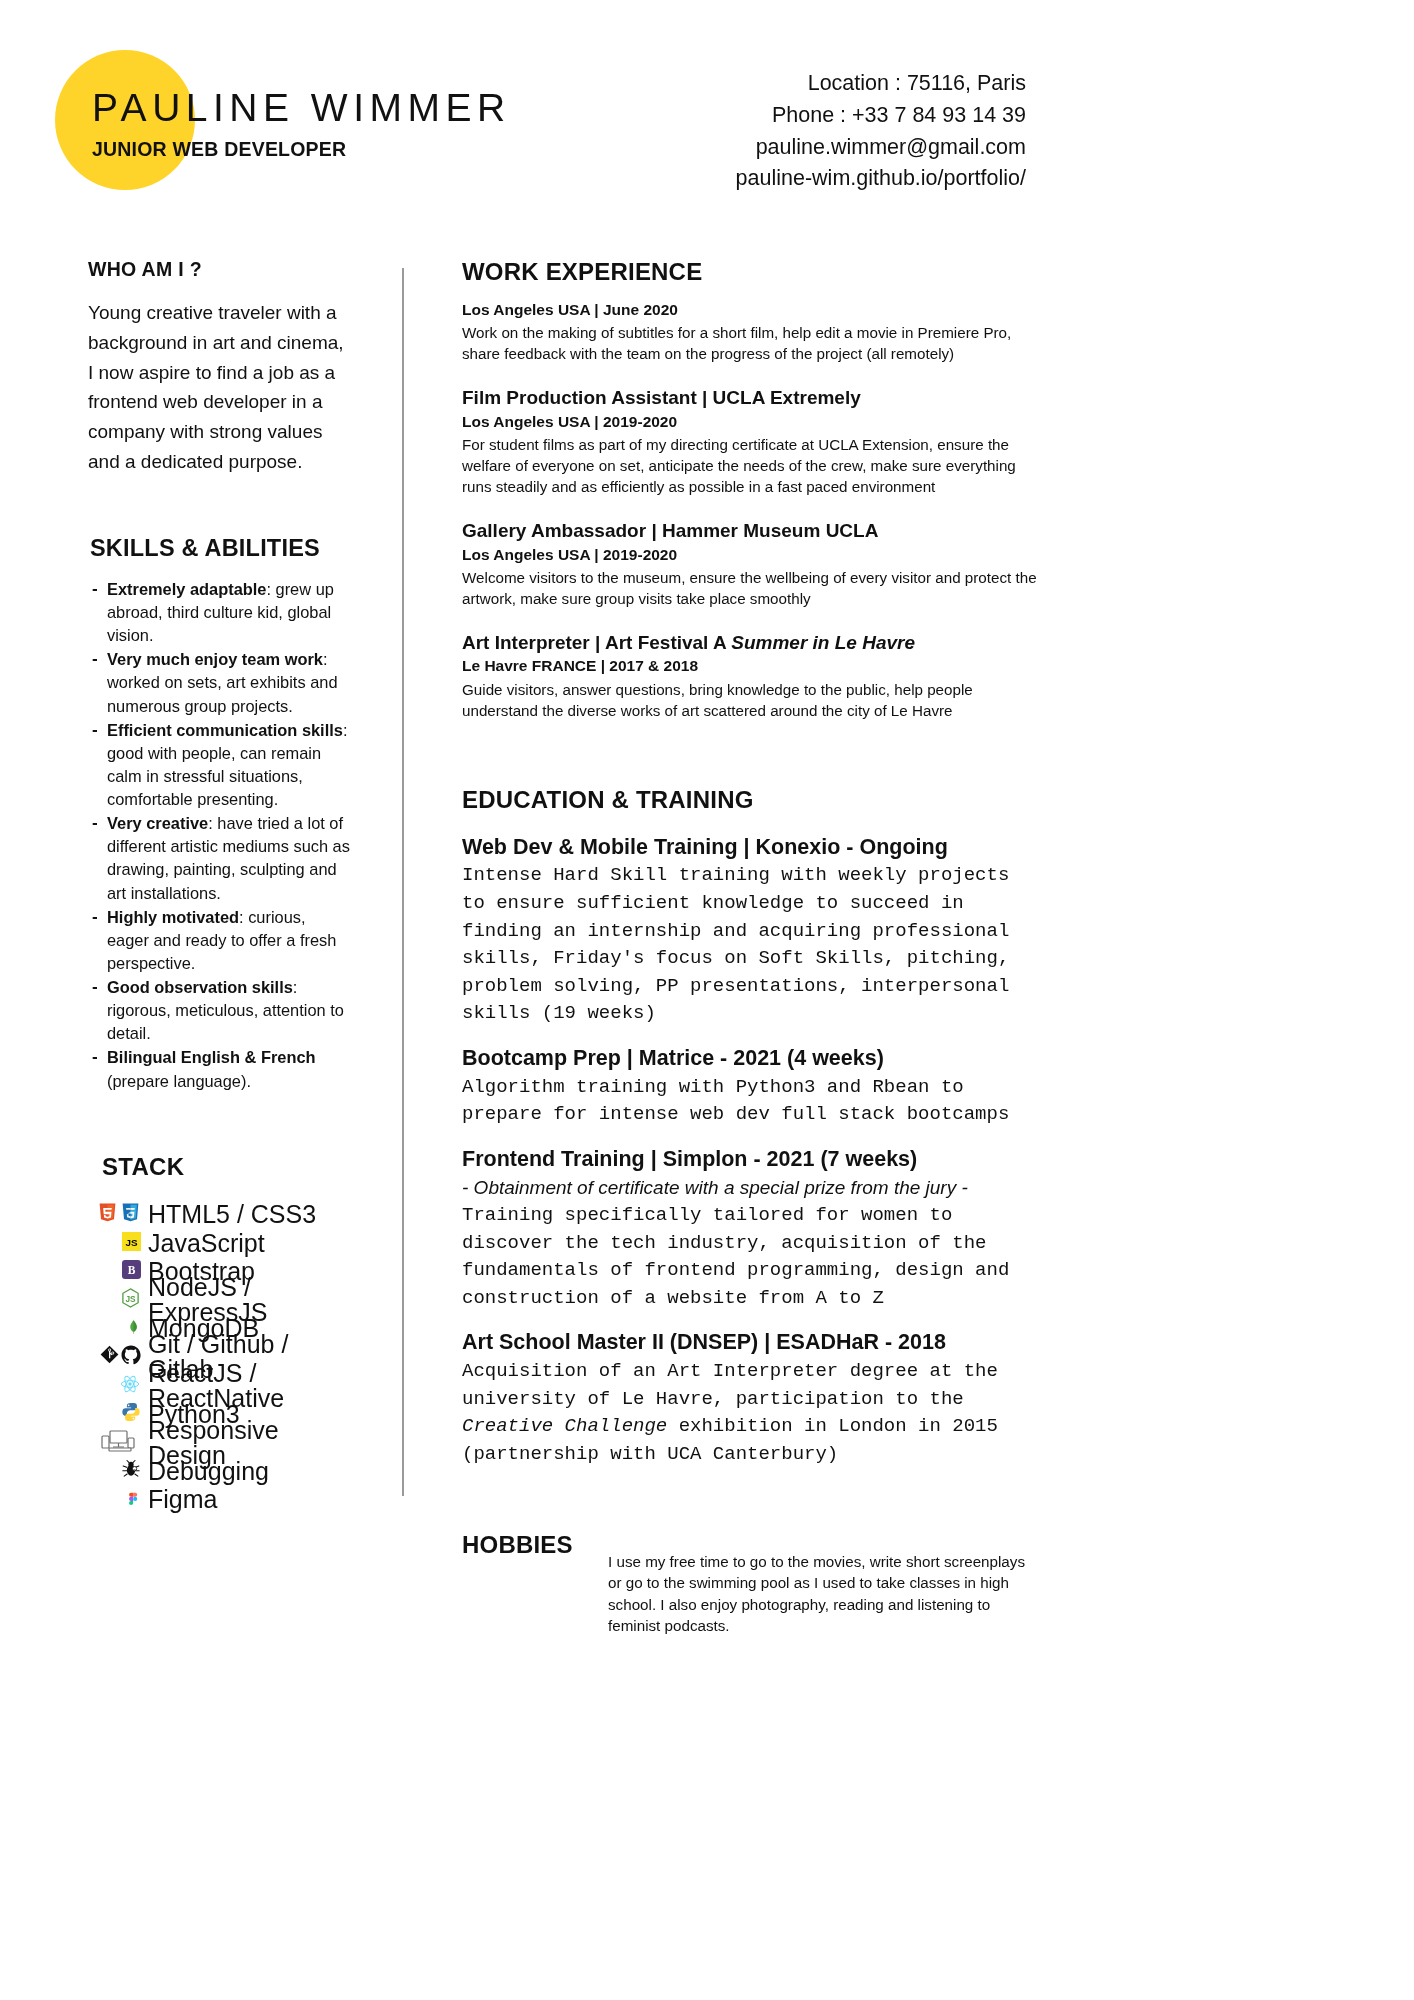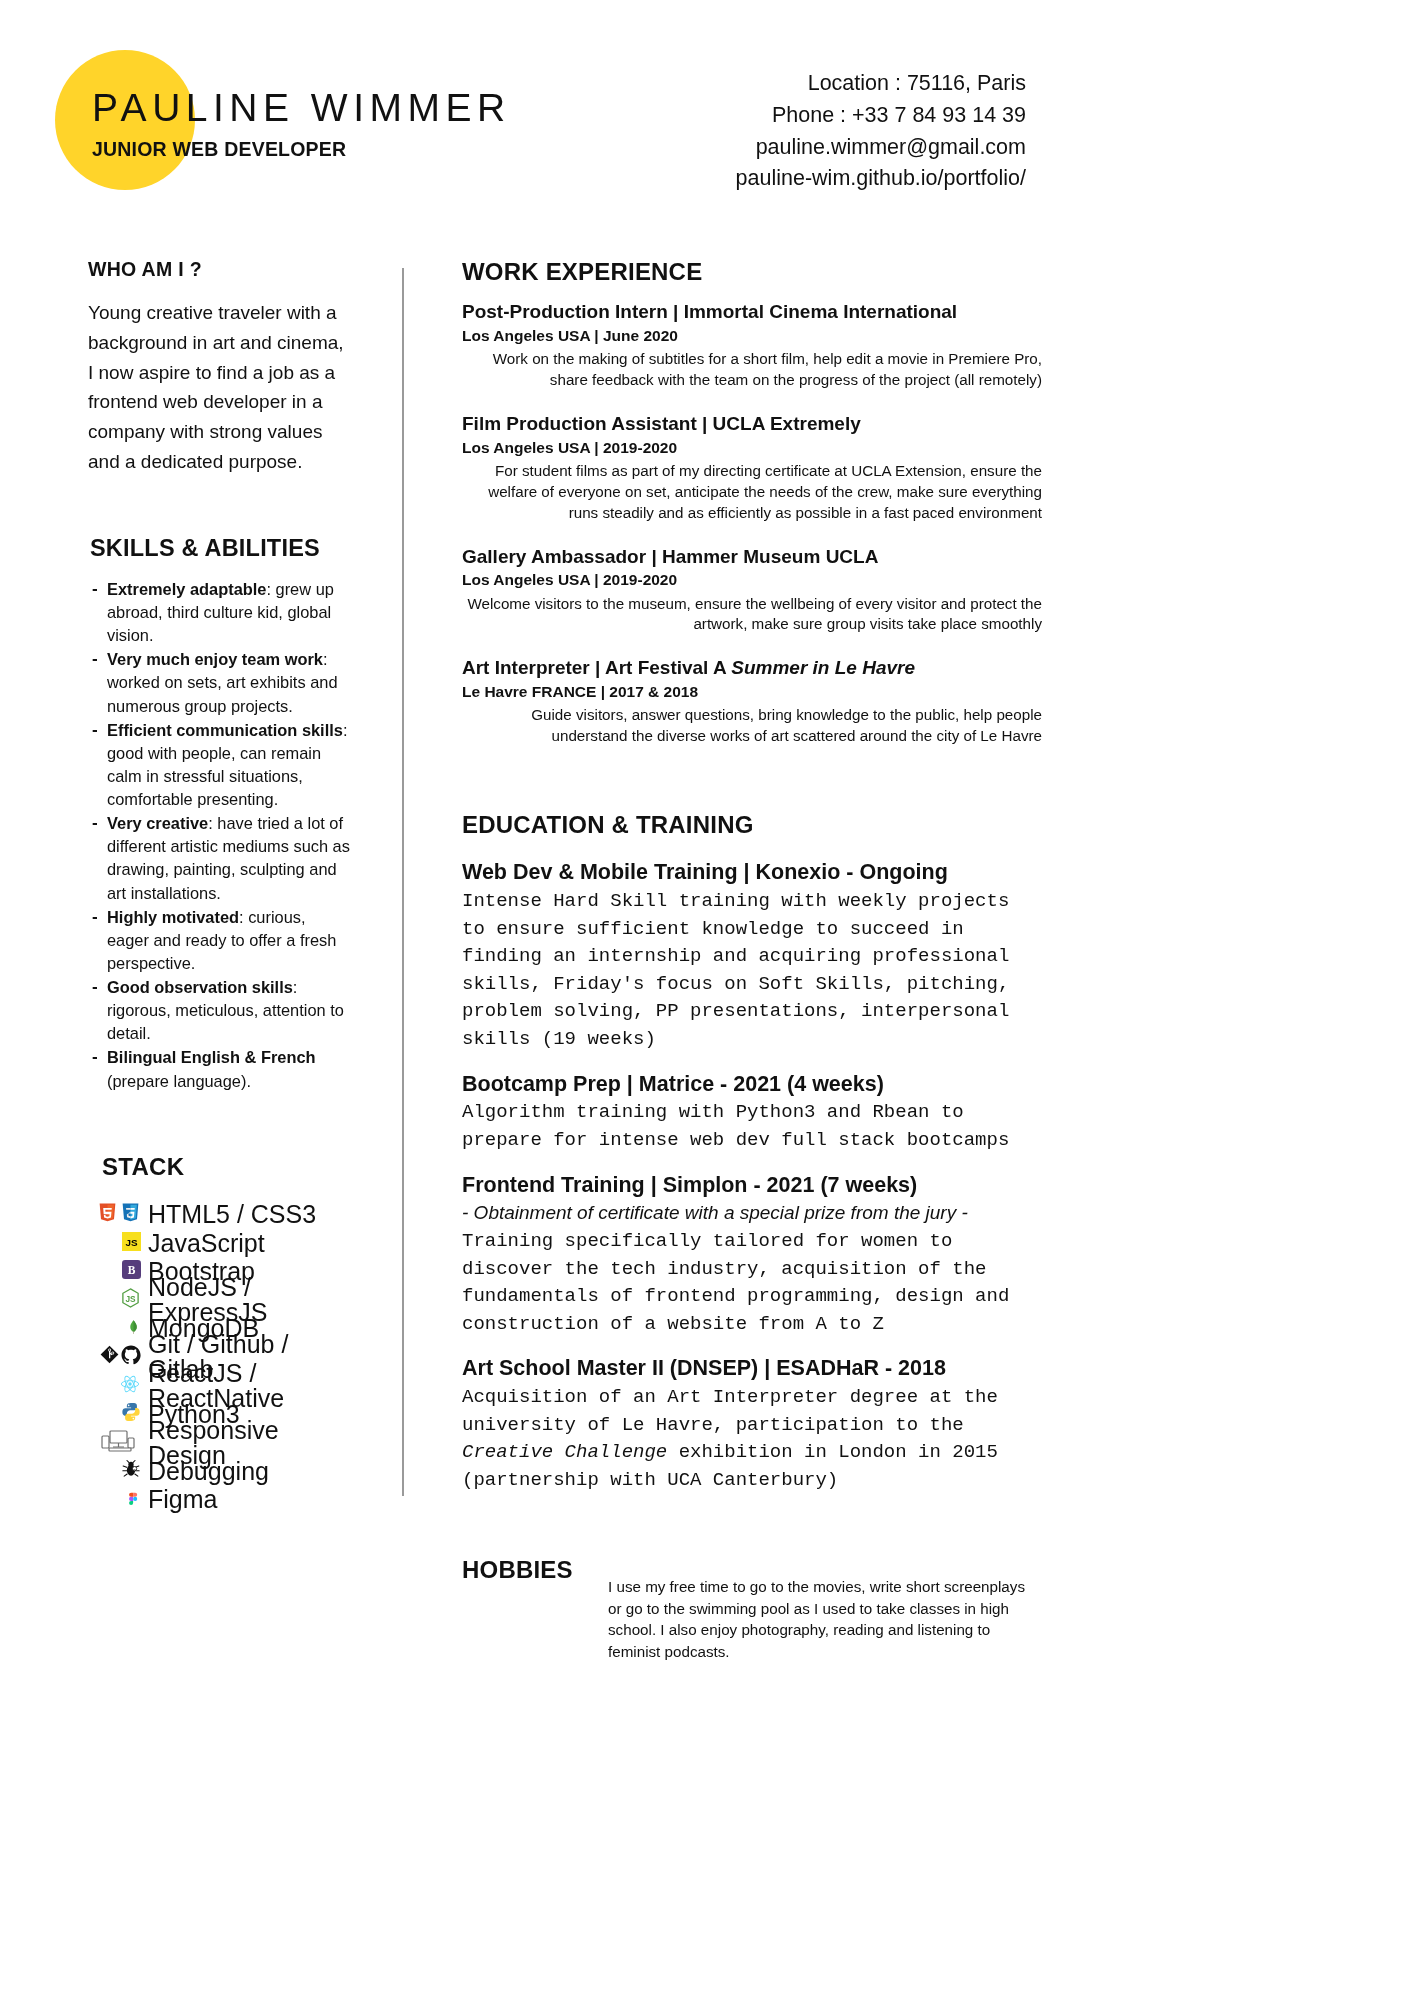--- a/index.html
+++ b/index.html
@@ -87,21 +87,21 @@
     font-size: 24px; font-weight: 700; letter-spacing: 0.2px;
     margin-bottom: 14px;
   }
   .h-section.edu { margin-top: 64px; margin-bottom: 20px; }
   .h-section.hob { margin-top: 62px; }
 
   .job { margin-bottom: 21px; }
   .job-role { font-size: 19px; font-weight: 700; line-height: 1.25; }
   .job-role i { font-style: italic; }
   .job-meta { font-size: 15.5px; font-weight: 700; margin-top: 2px; line-height: 1.3; }
-  .job-desc { font-size: 15.2px; line-height: 1.38; margin-top: 3px; color: #111; text-align: right; }
+  .job-desc { font-size: 15.2px; line-height: 1.38; margin-top: 3px; color: #111; }
 
   .edu { margin-bottom: 17px; }
   .edu-title { font-size: 21.5px; font-weight: 700; line-height: 1.3; }
   .edu-desc { font-size: 19px; line-height: 1.45; margin-top: 1px; font-family: Liberation Mono, monospace; }
   .edu-desc i { font-style: italic; }
   .edu-note { font-size: 19px; line-height: 1.45; font-style: italic; }
 
   .hobbies-text {
     font-size: 15.2px; line-height: 1.42;
     margin-left: 146px; margin-top: -22px;
@@ -274,21 +274,20 @@
             </span>
             <span class="stack-label">Figma</span>
           </div>
         </div>
     </div>
 
     <div class="col-right">
       <div class="h-section">WORK EXPERIENCE</div>
       <div id="jobs-list">
           <div class="job">
-            <div class="job-role">Post-Production Intern | Immortal Cinema International</div>
             <div class="job-meta">Los Angeles USA | June 2020</div>
             <div class="job-desc">Work on the making of subtitles for a short film, help edit a movie in Premiere Pro, share feedback with the team on the progress of the project (all remotely)</div>
           </div>
           <div class="job">
             <div class="job-role">Film Production Assistant | UCLA Extremely</div>
             <div class="job-meta">Los Angeles USA | 2019-2020</div>
             <div class="job-desc">For student films as part of my directing certificate at UCLA Extension, ensure the welfare of everyone on set, anticipate the needs of the crew, make sure everything runs steadily and as efficiently as possible in a fast paced environment</div>
           </div>
           <div class="job">
             <div class="job-role">Gallery Ambassador | Hammer Museum UCLA</div>

